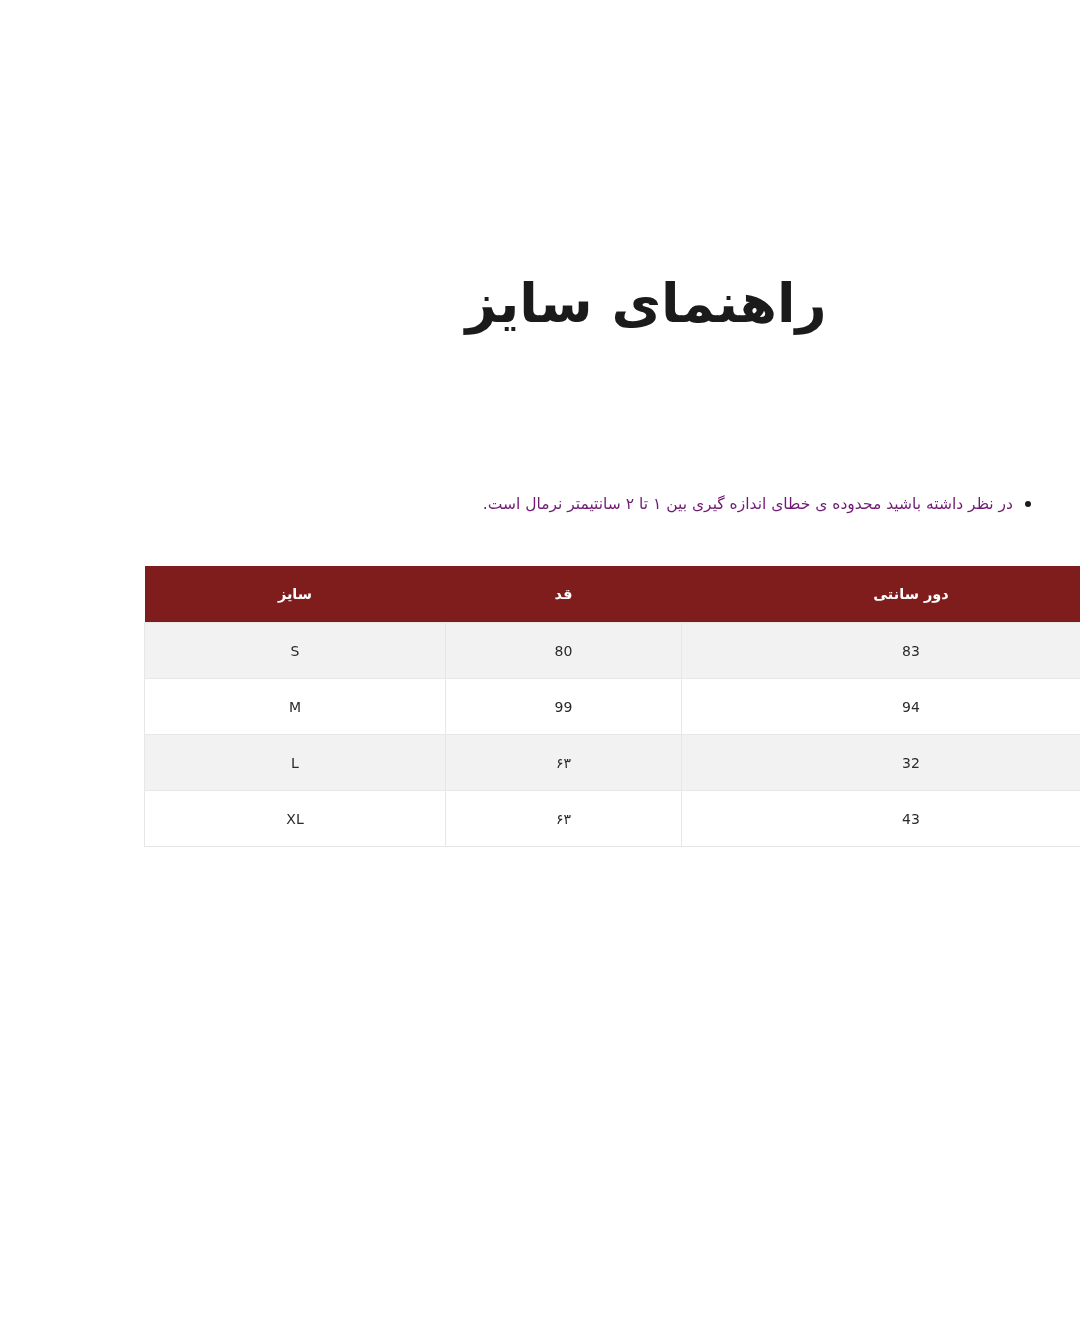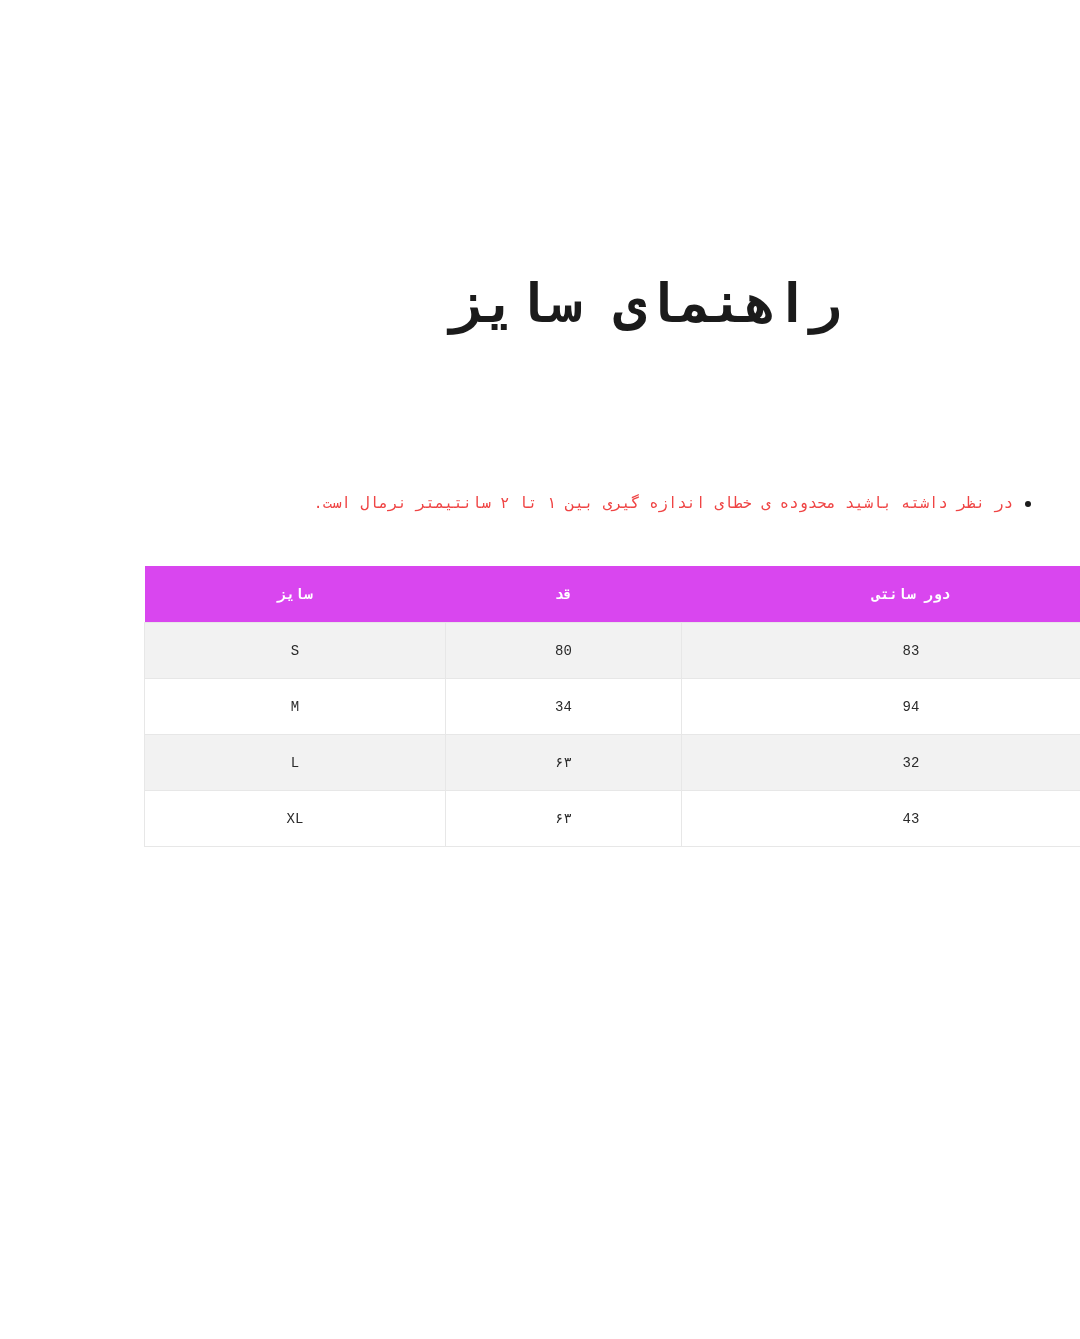--- a/index.html
+++ b/index.html
@@ -13,21 +13,20 @@
     font-family: "DejaVu Sans", "Liberation Sans", sans-serif;
     color: #1d1d1d;
     position: relative;
     overflow: hidden;
   }
   .page {
     width: 974px;
     height: 1339px;
     box-sizing: border-box;
     position: relative;
-    font-family: Liberation Mono, monospace;
   }
   .title {
     position: absolute;
     top: 236px;
     left: 0;
     width: 1080px;
     text-align: center;
     font-size: 54px;
     font-weight: 700;
     letter-spacing: 0px;
@@ -41,21 +40,21 @@
     width: 990px;
     direction: rtl;
     text-align: right;
     list-style: none;
     margin: 0;
     padding: 0;
   }
   .notes li {
     font-size: 15.5px;
     line-height: 24px;
-    color: #ef4444;
+    color: #701a75;
     position: relative;
     padding-right: 22px;
     margin-bottom: 4px;
   }
   .notes li::before {
     content: "";
     position: absolute;
     right: 4px;
     top: 9px;
     width: 6px;
@@ -69,21 +68,21 @@
     left: 39px;
     width: 996px;
   }
   table.size-table {
     width: 996px;
     border-collapse: collapse;
     direction: rtl;
     table-layout: fixed;
   }
   table.size-table thead th {
-    background: #d946ef;
+    background: #7f1d1d;
     color: #ffffff;
     font-size: 14.5px;
     font-weight: 700;
     height: 54px;
     text-align: center;
     border: none;
     letter-spacing: 0.2px;
   }
   table.size-table tbody td {
     height: 53px;
@@ -128,21 +127,21 @@
         </tr>
       </thead>
       <tbody>
         <tr class="odd">
           <td>83</td>
           <td>80</td>
           <td>S</td>
         </tr>
         <tr class="even">
           <td>94</td>
-          <td>34</td>
+          <td>99</td>
           <td>M</td>
         </tr>
         <tr class="odd">
           <td>32</td>
           <td>۶۳</td>
           <td>L</td>
         </tr>
         <tr class="even">
           <td>43</td>
           <td>۶۳</td>

